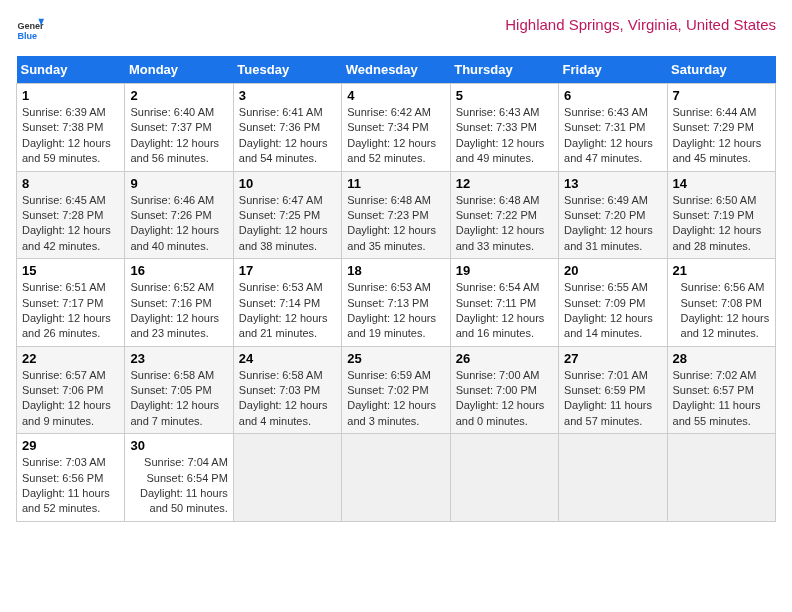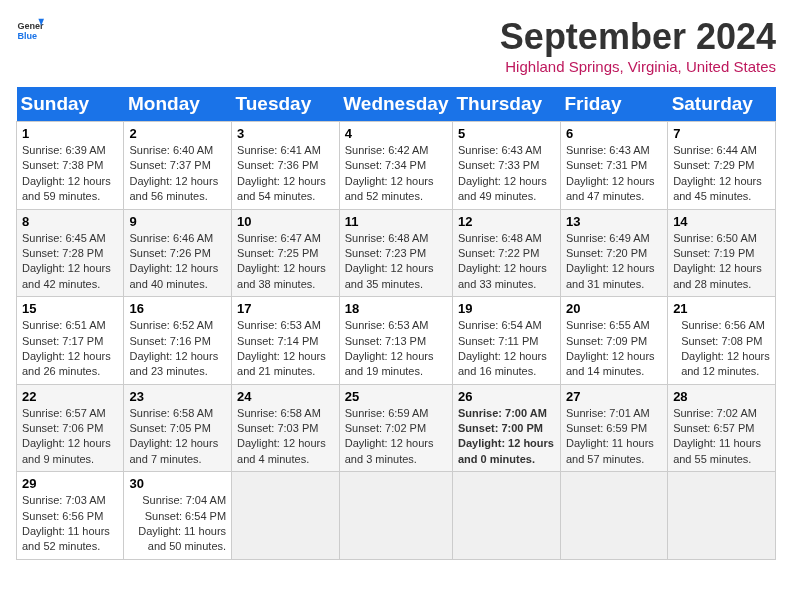--- a/index.html
+++ b/index.html
@@ -40,21 +40,21 @@
     table {
       width: 100%;
       border-collapse: collapse;
       font-size: 11px;
     }
     th {
       background: #1a73e8;
       color: #fff;
       padding: 6px 4px;
       text-align: left;
-      font-size: 19px;
+      font-size: 13px;
       font-weight: bold;
     }
     td {
       border: 1px solid #ccc;
       vertical-align: top;
       padding: 4px 5px;
       width: 14.28%;
       min-height: 80px;
       background: #fff;
     }
@@ -81,21 +81,20 @@
 
 <div class="header-section">
   <div class="logo">
     <svg class="logo-icon" viewBox="0 0 40 40">
       <text x="2" y="18" font-size="13" font-weight="bold" fill="#333">General</text>
       <text x="2" y="33" font-size="13" font-weight="bold" fill="#1a73e8">Blue</text>
       <polygon points="32,4 40,4 36,14" fill="#1a73e8"></polygon>
     </svg>
   </div>
   <div class="title-block">
-    <div class="month-title">September 2024</div>
     <div class="location-title">Highland Springs, Virginia, United States</div>
   </div>
 </div>
 
 <table>
   <thead>
     <tr id="header-row">
     <th>Sunday</th>
         <th>Monday</th>
         <th>Tuesday</th>
@@ -283,21 +282,21 @@
         </td>
         <td>
           <span class="day-num">25</span>
           <div class="day-info" style="white-space: pre-line;">Sunrise: 6:59 AM
 Sunset: 7:02 PM
 Daylight: 12 hours
 and 3 minutes.</div>
         </td>
         <td>
           <span class="day-num">26</span>
-          <div class="day-info" style="white-space: pre-line; font-weight: bold;">Sunrise: 7:00 AM
+          <div class="day-info" style="white-space: pre-line;">Sunrise: 7:00 AM
 Sunset: 7:00 PM
 Daylight: 12 hours
 and 0 minutes.</div>
         </td>
         <td>
           <span class="day-num">27</span>
           <div class="day-info" style="white-space: pre-line;">Sunrise: 7:01 AM
 Sunset: 6:59 PM
 Daylight: 11 hours
 and 57 minutes.</div>

